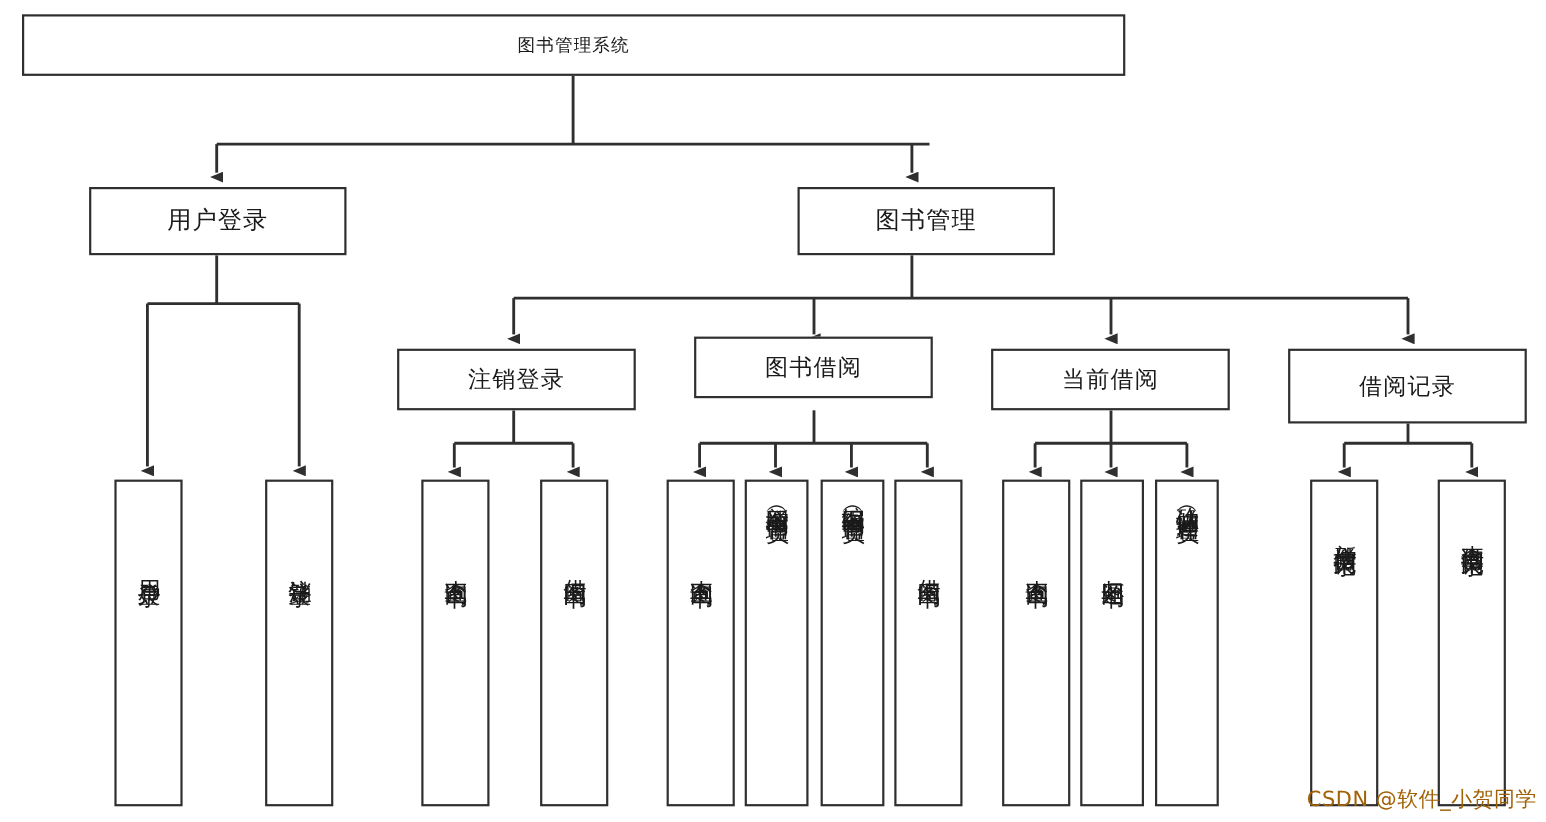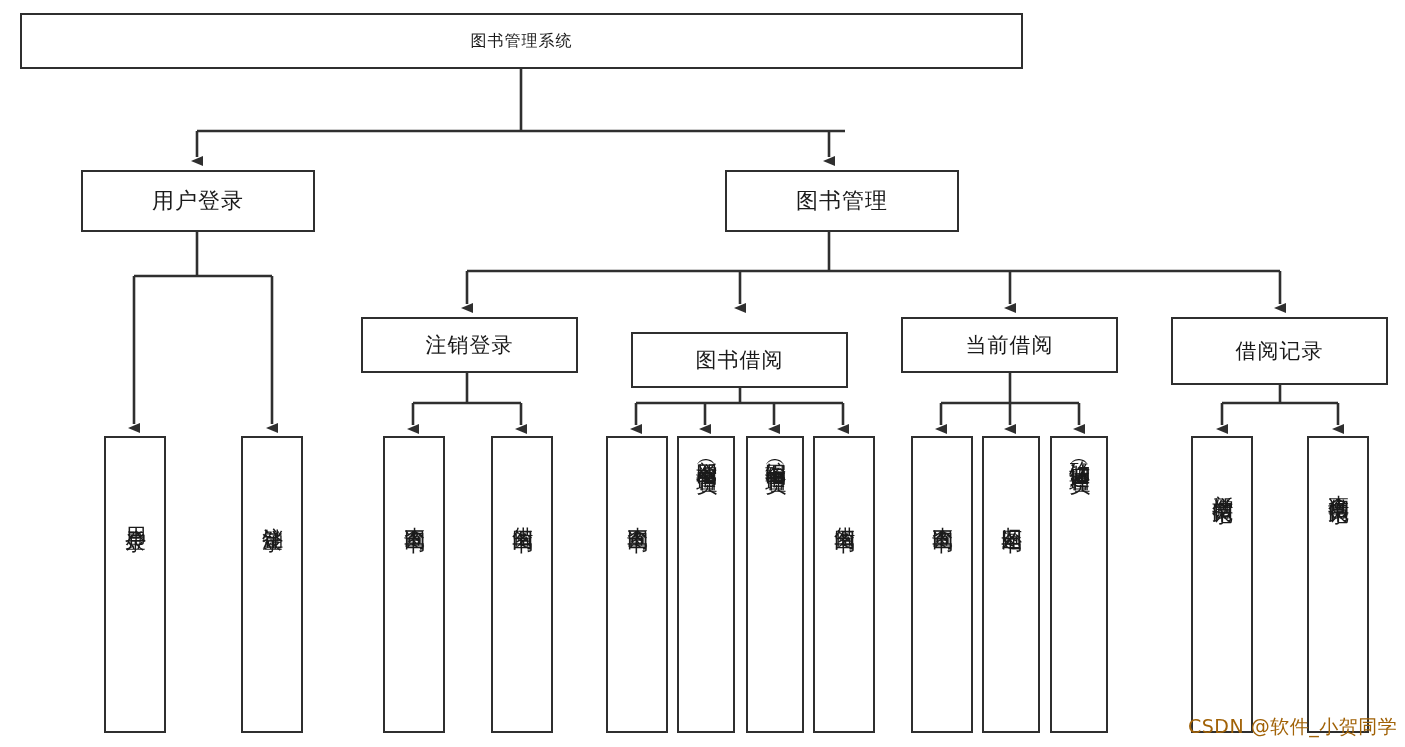--- a/index.html
+++ b/index.html
@@ -136,21 +136,21 @@
   <div class="node l2" style="left:81px; top:170px; width:234px; height:62px;">
     <span class="htext">用户登录</span>
   </div>
   <div class="node l2" style="left:711px; top:170px; width:234px; height:62px;margin-left:14px;">
     <span class="htext">图书管理</span>
   </div>
 
   <div class="node l3" style="left:361px; top:317px; width:217px; height:56px;">
     <span class="htext">注销登录</span>
   </div>
-  <div class="node l3" style="left:631px; top:332px; width:217px; height:56px;">
+  <div class="node l3" style="left:631px; top:306px; width:217px; height:56px;">
     <span class="htext">图书借阅</span>
   </div>
   <div class="node l3" style="left:901px; top:317px; width:217px; height:56px;">
     <span class="htext">当前借阅</span>
   </div>
   <div class="node l3" style="left:1171px; top:317px; width:217px; height:68px;">
     <span class="htext">借阅记录</span>
   </div>
 
   <div class="node leaf" style="left:104px; top:436px; width:62px; height:297px; padding-top:72px;">

